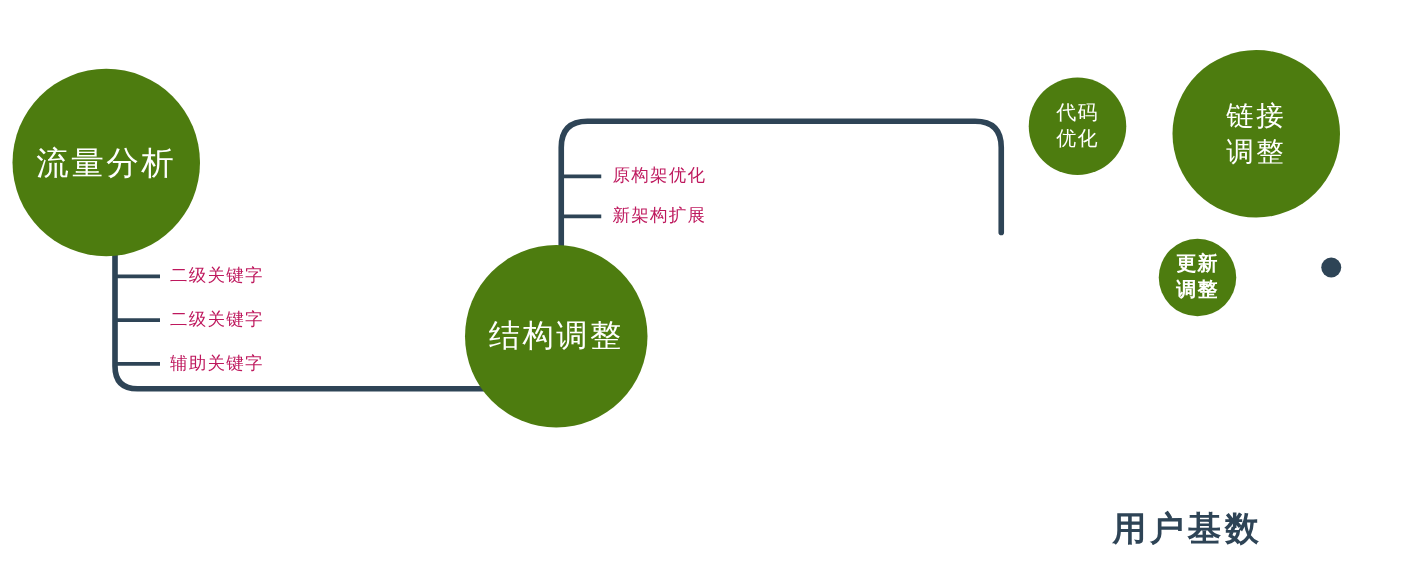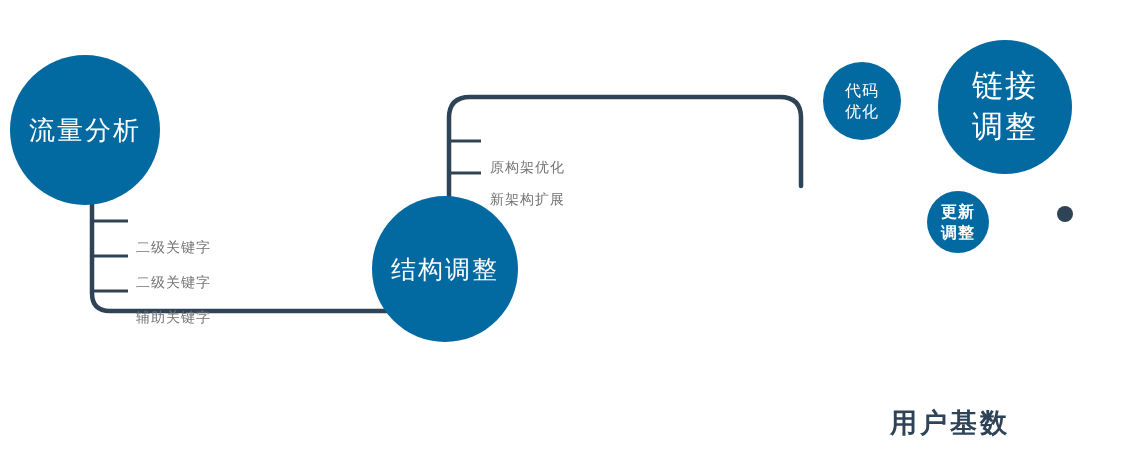--- a/index.html
+++ b/index.html
@@ -7,56 +7,55 @@
   .canvas{
     position:relative;
     width:1130px;height:450px;
     background:#ffffff;
     overflow:hidden;
   }
   .connectors{position:absolute;left:0;top:0;width:1130px;height:450px;}
   .node{
     position:absolute;
     border-radius:50%;
-    background:#0369a1;
+    background:#4d7c0f;
     color:#ffffff;
     display:flex;
     align-items:center;
     justify-content:center;
     text-align:center;
     white-space:pre-line;
     line-height:1.32;
     letter-spacing:2px;
   }
   .node-traffic{left:10px;top:55px;width:150px;height:150px;font-size:26px;}
   .node-structure{left:372px;top:196px;width:146px;height:146px;font-size:25px;}
   .node-data{left:758px;top:180px;width:114px;height:114px;font-size:24px;}
   .node-code{left:823px;top:62px;width:78px;height:78px;font-size:16px;letter-spacing:1px;}
-  .node-link{left:938px;top:40px;width:134px;height:134px;font-size:31px;}
+  .node-link{left:938px;top:40px;width:134px;height:134px;font-size:22px;}
   .node-update{left:927px;top:191px;width:62px;height:62px;font-size:16px;letter-spacing:1px;font-weight:bold;}
   .node-report{left:928px;top:255px;width:114px;height:114px;font-size:25px;}
   .dot{
     position:absolute;left:1057px;top:206px;width:16px;height:16px;
     border-radius:50%;background:#2e4456;
   }
   .edge-label{
     position:absolute;
     color:#2e4456;
     font-weight:600;
     letter-spacing:2px;
   }
   .label-user-base{left:155px;top:330px;font-size:27px;}
   .label-keyword{left:528px;top:62px;font-size:27px;}
   .label-effect{left:890px;top:405px;font-size:27px;letter-spacing:3px;}
   .branch-label{
     position:absolute;
-    color:#737373;
+    color:#be185d;
     font-size:14px;
     letter-spacing:1px;
-    margin-top:27px;
   }
   .bl-1{left:136px;top:212px;}
   .bl-2{left:136px;top:247px;}
   .bl-3{left:136px;top:282px;}
   .bm-1{left:490px;top:132px;}
   .bm-2{left:490px;top:164px;}
 </style>
 </head>
 <body>
 

